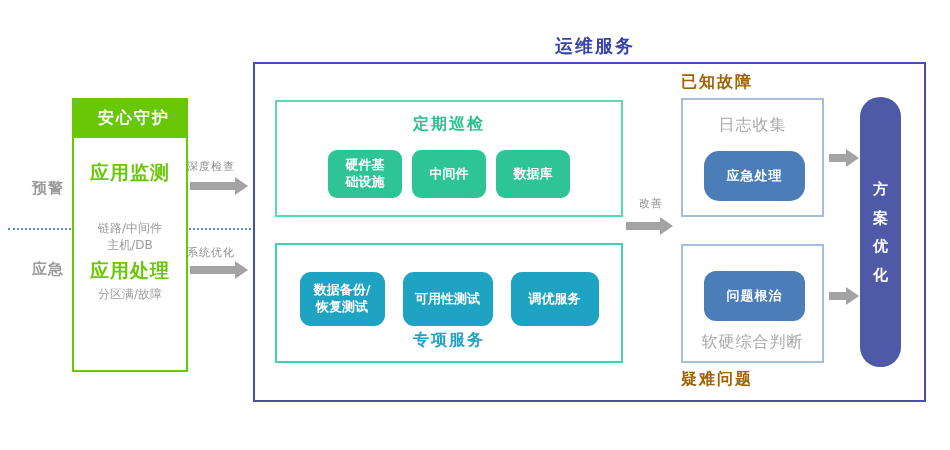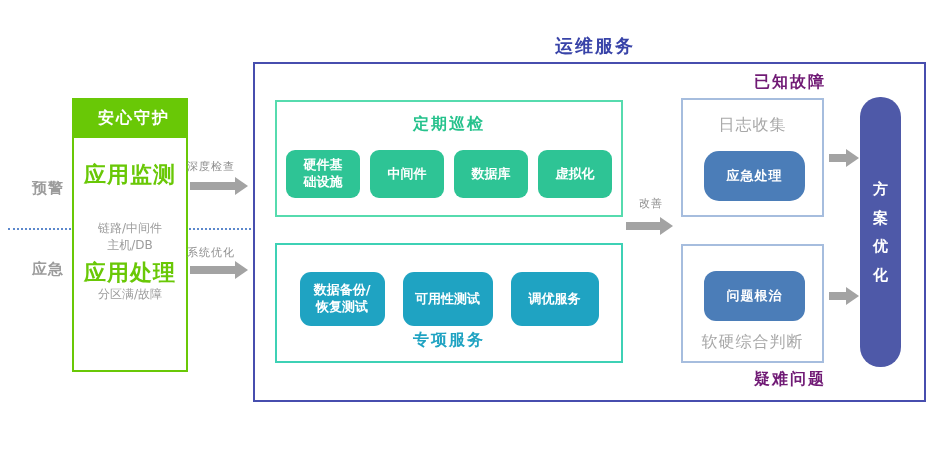--- a/index.html
+++ b/index.html
@@ -9,21 +9,21 @@
 
   
   .stage-label { position:absolute; width:48px; text-align:right; font-size:15px; font-weight:600; color:#9C9C9C; letter-spacing:1px; }
 
   
   .dotted-line { position:absolute; left:8px; top:228px; width:615px; height:0; border-top:2px dotted #5C88CC; }
 
   
   .guard-box { position:absolute; left:72px; top:98px; width:116px; height:274px; border:2px solid #69C806; background:#ffffff; }
   .guard-header { position:absolute; left:-2px; top:-2px; width:116px; height:40px; background:#69C806; color:#ffffff; font-size:16px; font-weight:bold; letter-spacing:2px; display:flex; align-items:center; justify-content:center;padding-left:8px; }
-  .guard-title { position:absolute; width:100%; text-align:center; font-size:22px; font-weight:bold; color:#69C806; letter-spacing:1px; }
+  .guard-title { position:absolute; width:100%; text-align:center; font-size:19px; font-weight:bold; color:#69C806; letter-spacing:1px; }
   .guard-sub { position:absolute; width:100%; text-align:center; font-size:12px; color:#9C9C9C; line-height:17px; white-space:pre-line; }
 
   
   .arrow { position:absolute; display:flex; align-items:center; height:18px; }
   .arrow .shaft { flex:1; height:8px; background:#A3A3A3; }
   .arrow .head { width:0; height:0; border-top:9px solid transparent; border-bottom:9px solid transparent; border-left:13px solid #A3A3A3; }
   .arrow-label { position:absolute; text-align:center; font-size:11px; color:#8F8F8F; letter-spacing:1px; }
 
   
   .main-box { position:absolute; left:253px; top:62px; width:673px; height:340px; border:2px solid #474EAE; background:#ffffff; }
@@ -43,21 +43,21 @@
   .green-chip { width:74px; height:48px; background:#2EC495; border-radius:9px; }
   .teal-chip { height:54px; background:#1FA3C2; border-radius:11px; }
   .teal-w1 { width:85px; } .teal-w2 { width:90px; } .teal-w3 { width:88px; }
 
   
   .result-box { position:absolute; width:143px; height:119px; border:2px solid #A6BDDE; background:#ffffff; }
   .known-box { left:681px; top:98px; }
   .hard-box { left:681px; top:244px; }
   .result-gray { position:absolute; width:100%; text-align:center; font-size:16px; color:#A8A8A8; letter-spacing:1px; }
   .blue-chip { position:absolute; left:21px; width:101px; height:50px; background:#4B7DB8; border-radius:12px; display:flex; align-items:center; justify-content:center; color:#ffffff; font-size:13px; font-weight:bold; letter-spacing:1px; }
-  .result-title { position:absolute; width:145px; text-align:right; font-size:16px; font-weight:bold; color:#701a75; letter-spacing:2px; }
+  .result-title { position:absolute; width:145px; text-align:left; font-size:16px; font-weight:bold; color:#a16207; letter-spacing:2px; }
 
   
   .solution-pill { position:absolute; left:860px; top:97px; width:41px; height:270px; background:#4E59A8; border-radius:20px; display:flex; align-items:center; justify-content:center; color:#ffffff; font-size:15px; font-weight:bold; text-align:center; white-space:pre-line; line-height:1.9; }
 </style>
 </head>
 <body>
 
 <div class="canvas">
 
   <div class="stage-label" style="left:16px; top:179px;">预警</div>
@@ -88,21 +88,20 @@
   <div class="main-title">运维服务</div>
   <div class="main-box"></div>
 
   <div class="section-box inspection-box">
     <div class="section-title inspection-title">定期巡检</div>
     <div class="items-row inspection-items">
       <div class="item-chip green-chip">硬件基
 础设施</div>
       <div class="item-chip green-chip">中间件</div>
       <div class="item-chip green-chip">数据库</div>
-      <div class="item-chip green-chip">虚拟化</div>
     </div>
   </div>
 
   <div class="section-box special-box">
     <div class="items-row special-items">
       <div class="item-chip teal-chip teal-w1">数据备份/
 恢复测试</div>
       <div class="item-chip teal-chip teal-w2">可用性测试</div>
       <div class="item-chip teal-chip teal-w3">调优服务</div>
     </div>

